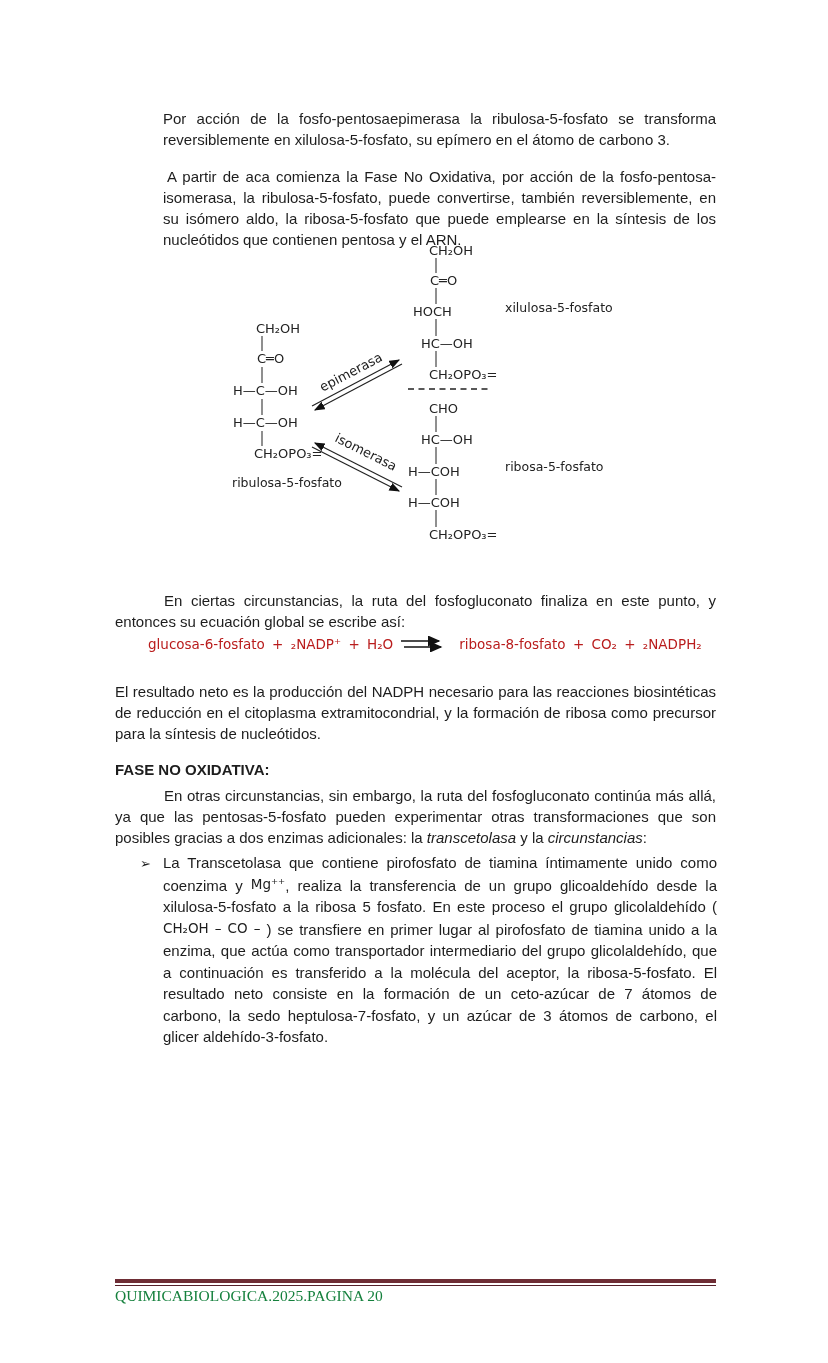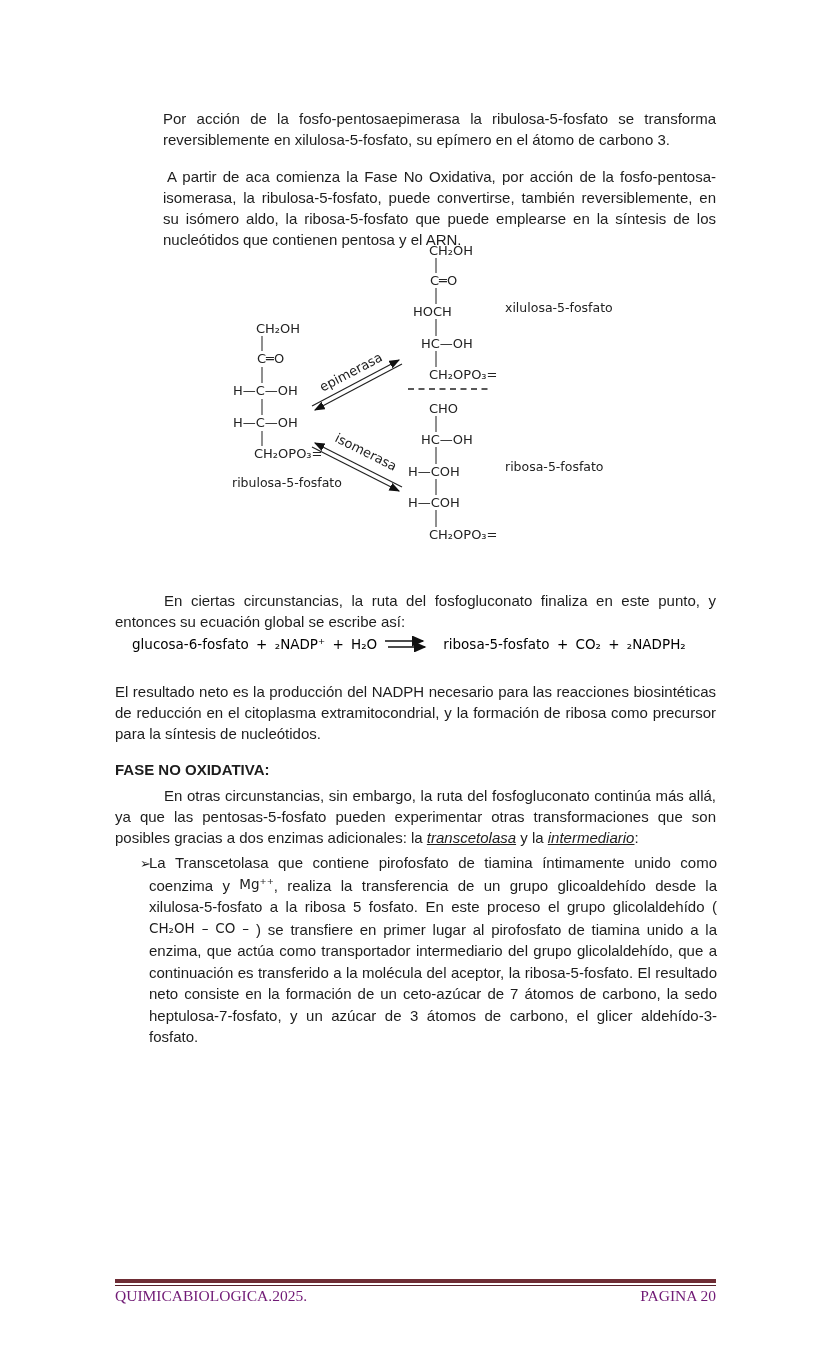--- a/index.html
+++ b/index.html
@@ -7,43 +7,43 @@
     position:relative;width:828px;height:1363px;background:#ffffff;
     font-family:"Liberation Sans",sans-serif;color:#1d1d1d;overflow:hidden;
   }
   .para{position:absolute;font-size:15px;line-height:21px;text-align:justify;}
   #p1{left:163px;top:93px;width:553px;}
   #p2{left:163px;top:151px;width:553px;text-indent:4px;}
   #p3{left:115px;top:578px;width:601px;text-indent:49px;margin-top:12px;}
   #p4{left:115px;top:666px;width:601px;}
   #heading{left:115px;top:744px;width:601px;font-weight:bold;text-align:left;}
   #p5{left:115px;top:770px;width:601px;text-indent:49px;}
-  .enz{font-style:italic;text-decoration:underline;}
+  .enz{font-style:italic;}
   #bullet{left:140px;top:852px;width:577px;}
   #bullet .marker{position:absolute;left:0;top:1px;font-family:"DejaVu Sans",sans-serif;font-size:13px;}
-  #bullet .btext{margin-left:9px;text-align:justify;font-size:15px;line-height:21.5px;}
+  #bullet .btext{margin-left:23px;text-align:justify;font-size:15px;line-height:21.5px;}
   .chem{font-family:"DejaVu Sans",sans-serif;font-size:13.5px;vertical-align:2px;white-space:nowrap;}
   #equation{
-    position:absolute;left:132px;top:636px;width:568px;display:flex;align-items:center;
-    font-family:"DejaVu Sans",sans-serif;font-size:13.5px;color:#000000;word-spacing:3px;
+    position:absolute;left:148px;top:636px;width:568px;display:flex;align-items:center;
+    font-family:"DejaVu Sans",sans-serif;font-size:13.5px;color:#b91c1c;word-spacing:3px;
   }
   #equation .arr{margin:0 8px;flex:0 0 auto;}
   #diagram{position:absolute;left:115px;top:240px;}
   #diagram text{font-family:"DejaVu Sans",sans-serif;font-size:13px;fill:#222222;}
   #diagram .mol-label{font-size:12.5px;}
   #diagram line.bond{stroke:#333333;stroke-width:1.1;}
   #diagram line.rxn{stroke:#222222;stroke-width:1.2;}
   #diagram line.sep{stroke:#222222;stroke-width:1.6;stroke-dasharray:6 4.5;}
   #footer-rule{
     position:absolute;left:115px;top:1279px;width:601px;height:2px;
     border-top:4px solid #6e2d35;border-bottom:1px solid #57202a;
   }
   #footer-row{
-    position:absolute;left:115px;top:1287px;width:601px;display:flex;justify-content:space-between;
-    font-family:"Liberation Serif",serif;font-size:15.5px;color:#701a75;
+    position:absolute;left:115px;top:1287px;width:601px;display:flex;
+    font-family:"Liberation Serif",serif;font-size:15.5px;color:#15803d;
   }
 </style>
 </head>
 <body>
 
 <div class="page">
 
   <p class="para" id="p1">Por acción de la fosfo-pentosaepimerasa la ribulosa-5-fosfato se transforma reversiblemente en xilulosa-5-fosfato, su epímero en el átomo de carbono 3.</p>
 
   <p class="para" id="p2">A partir de aca comienza la Fase No Oxidativa, por acción de la fosfo-pentosa-isomerasa, la ribulosa-5-fosfato, puede convertirse, también reversiblemente, en su isómero aldo, la ribosa-5-fosfato que puede emplearse en la síntesis de los nucleótidos que contienen pentosa y el ARN.</p>
@@ -115,28 +115,28 @@
     <span>glucosa-6-fosfato + ₂NADP⁺ + H₂O</span>
     <svg class="arr" width="50" height="16" viewBox="0 0 50 16">
       <defs>
         <marker id="ah2" markerWidth="10" markerHeight="9" refX="8" refY="4" orient="auto">
           <path d="M0,0 L9,4 L0,8 Z" fill="#111"></path>
         </marker>
       </defs>
       <line x1="0" y1="5" x2="38" y2="5" stroke="#111" stroke-width="1.4" marker-end="url(#ah2)"></line>
       <line x1="3" y1="11" x2="40" y2="11" stroke="#111" stroke-width="1.4" marker-end="url(#ah2)"></line>
     </svg>
-    <span>ribosa-5-fosfato + CO₂ + ₂NADPH₂</span>
+    <span>ribosa-8-fosfato + CO₂ + ₂NADPH₂</span>
   </div>
 
   <p class="para" id="p4">El resultado neto es la producción del NADPH necesario para las reacciones biosintéticas de reducción en el citoplasma extramitocondrial, y la formación de ribosa como precursor para la síntesis de nucleótidos.</p>
 
   <p class="para" id="heading">FASE NO OXIDATIVA:</p>
 
-  <p class="para" id="p5"><span>En otras circunstancias, sin embargo, la ruta del fosfogluconato continúa más allá, ya que las pentosas-5-fosfato pueden experimentar otras transformaciones que son posibles gracias a dos enzimas adicionales: la </span><span class="enz">transcetolasa</span><span> y la </span><span class="enz">intermediario</span><span>:</span></p>
+  <p class="para" id="p5"><span>En otras circunstancias, sin embargo, la ruta del fosfogluconato continúa más allá, ya que las pentosas-5-fosfato pueden experimentar otras transformaciones que son posibles gracias a dos enzimas adicionales: la </span><span class="enz">transcetolasa</span><span> y la </span><span class="enz">circunstancias</span><span>:</span></p>
 
   <div class="para" id="bullet">
     <span class="marker">➢</span>
     <div class="btext"><span>La Transcetolasa que contiene pirofosfato de tiamina íntimamente unido como coenzima y </span><span class="chem">Mg⁺⁺</span><span>, realiza la transferencia de un grupo glicoaldehído desde la xilulosa-5-fosfato a la ribosa 5 fosfato. En este proceso el grupo glicolaldehído ( </span><span class="chem">CH₂OH – CO – </span><span>) se transfiere en primer lugar al pirofosfato de tiamina unido a la enzima, que actúa como transportador intermediario del grupo glicolaldehído, que a continuación es transferido a la molécula del aceptor, la ribosa-5-fosfato. El resultado neto consiste en la formación de un ceto-azúcar de 7 átomos de carbono, la sedo heptulosa-7-fosfato, y un azúcar de 3 átomos de carbono, el glicer aldehído-3-fosfato.</span></div>
   </div>
 
   <div id="footer-rule"></div>
   <div id="footer-row">
     <span>QUIMICABIOLOGICA.2025.</span>
     <span>PAGINA 20</span>

